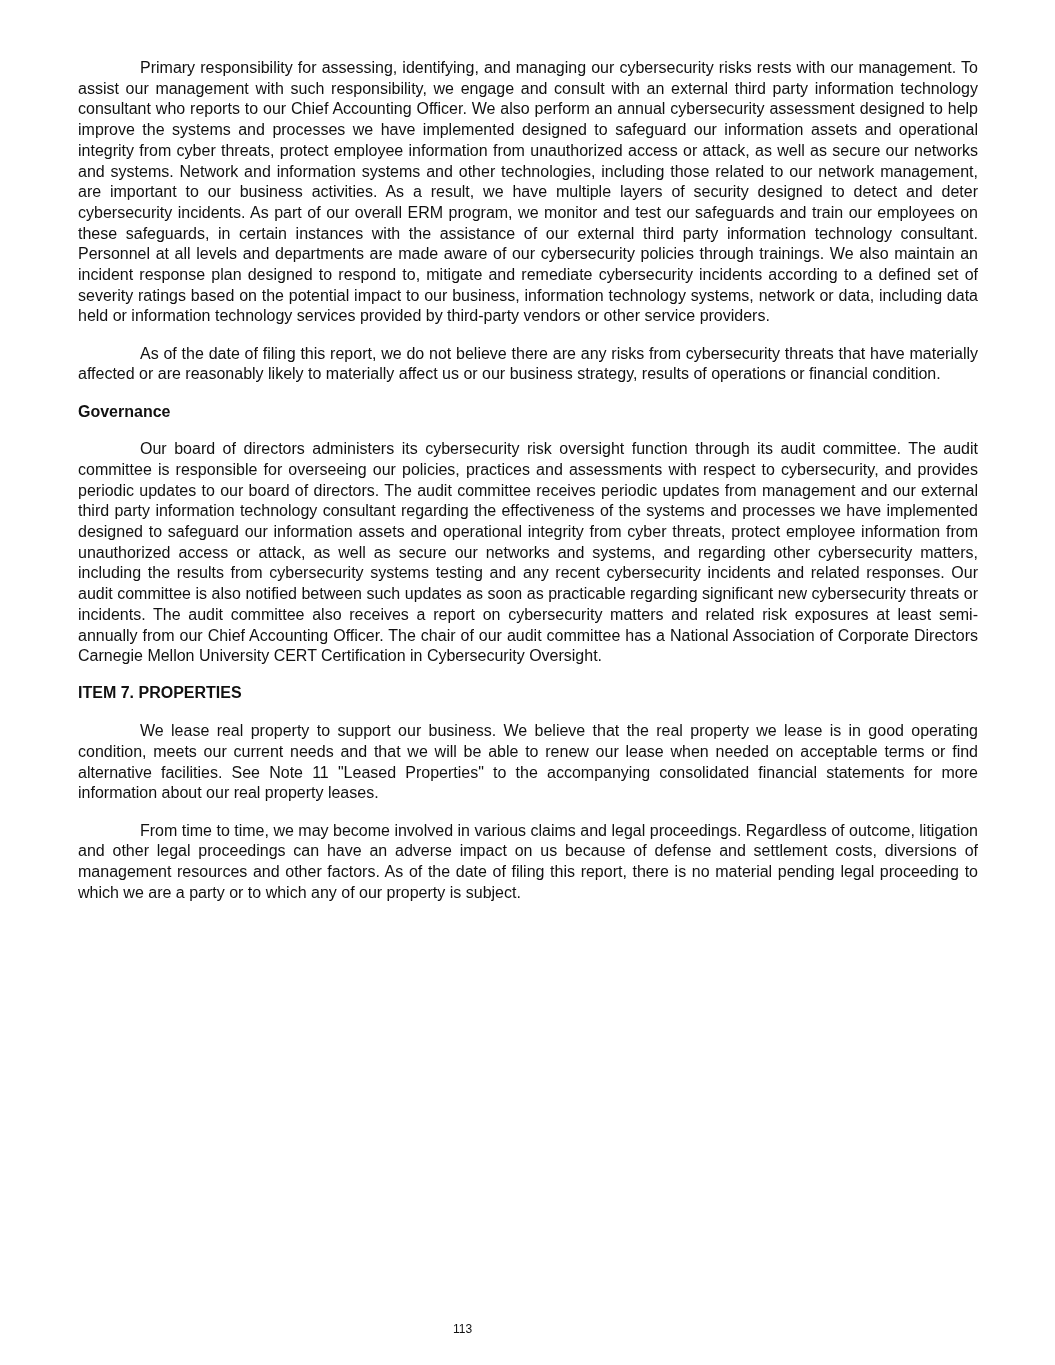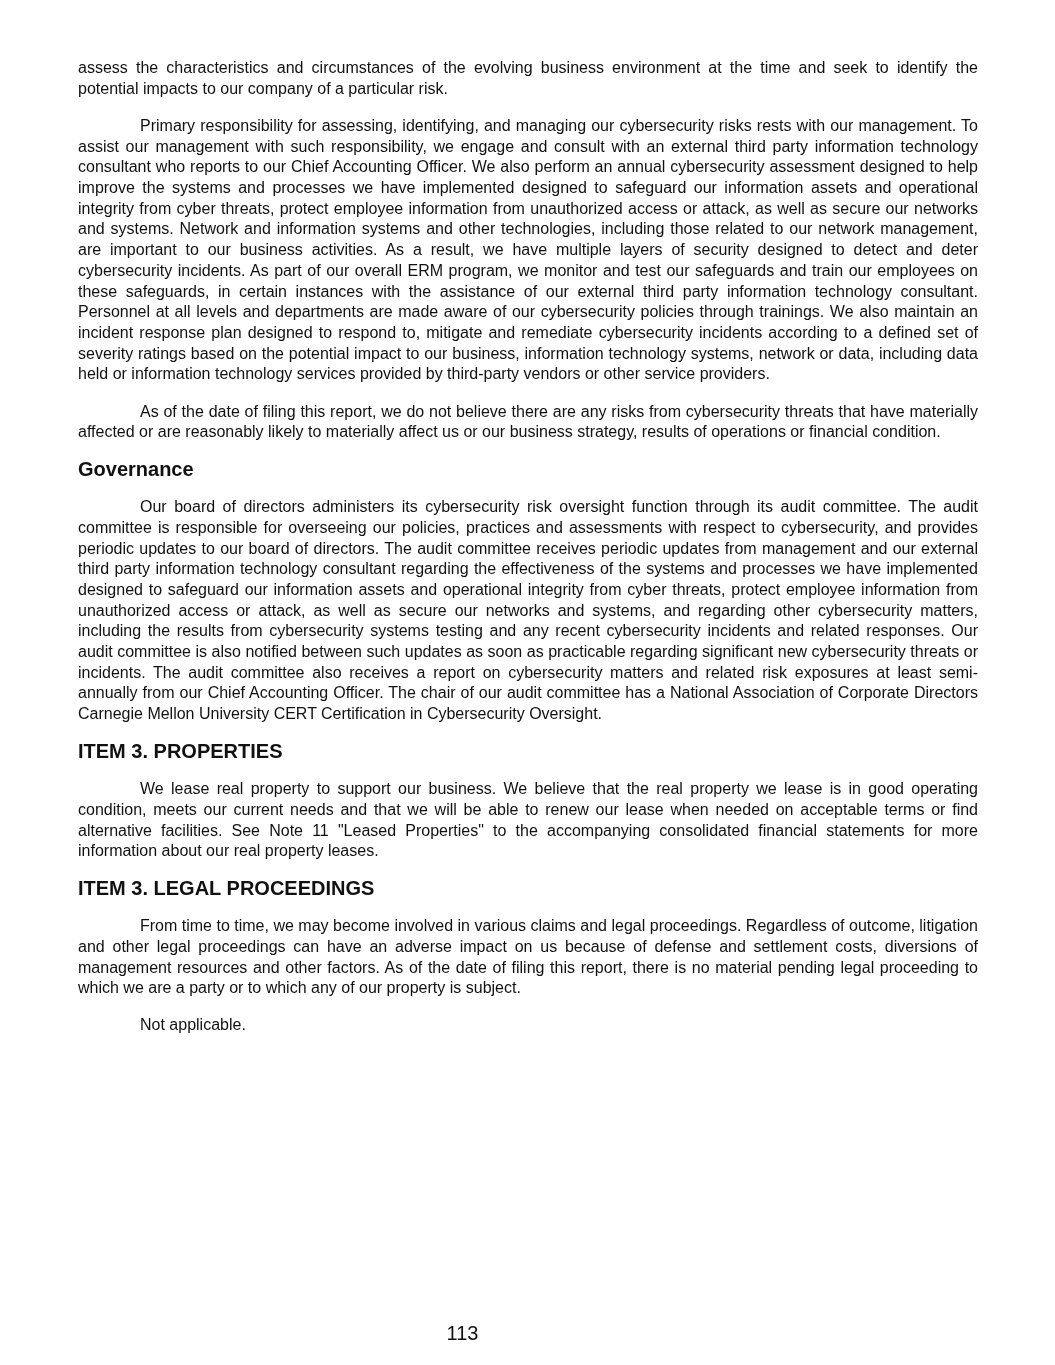--- a/index.html
+++ b/index.html
@@ -19,47 +19,44 @@
     font-size: 16px;
     line-height: 20.7px;
   }
   p {
     margin: 0 0 16.5px 0;
     text-align: justify;
     text-indent: 62px;
   }
   p.noindent { text-indent: 0; }
   h2 {
-    font-size: 20px;
+    font-size: 16px;
     font-weight: bold;
     margin: 0 0 17px 0;
     line-height: 20.7px;
   }
   .page-number {
     position: absolute;
     top: 1322px;
     left: 0;
     width: 925px;
     text-align: center;
-    font-size: 20px;
+    font-size: 12px;
   }
 </style>
 </head>
 <body>
 
 <div class="page">
-  <p class="noindent">assess the characteristics and circumstances of the evolving business environment at the time and seek to identify the potential impacts to our company of a particular risk.</p>
   <p>Primary responsibility for assessing, identifying, and managing our cybersecurity risks rests with our management. To assist our management with such responsibility, we engage and consult with an external third party information technology consultant who reports to our Chief Accounting Officer. We also perform an annual cybersecurity assessment designed to help improve the systems and processes we have implemented designed to safeguard our information assets and operational integrity from cyber threats, protect employee information from unauthorized access or attack, as well as secure our networks and systems. Network and information systems and other technologies, including those related to our network management, are important to our business activities. As a result, we have multiple layers of security designed to detect and deter cybersecurity incidents. As part of our overall ERM program, we monitor and test our safeguards and train our employees on these safeguards, in certain instances with the assistance of our external third party information technology consultant. Personnel at all levels and departments are made aware of our cybersecurity policies through trainings. We also maintain an incident response plan designed to respond to, mitigate and remediate cybersecurity incidents according to a defined set of severity ratings based on the potential impact to our business, information technology systems, network or data, including data held or information technology services provided by third-party vendors or other service providers.</p>
   <p>As of the date of filing this report, we do not believe there are any risks from cybersecurity threats that have materially affected or are reasonably likely to materially affect us or our business strategy, results of operations or financial condition.</p>
 
   <h2>Governance</h2>
   <p>Our board of directors administers its cybersecurity risk oversight function through its audit committee. The audit committee is responsible for overseeing our policies, practices and assessments with respect to cybersecurity, and provides periodic updates to our board of directors. The audit committee receives periodic updates from management and our external third party information technology consultant regarding the effectiveness of the systems and processes we have implemented designed to safeguard our information assets and operational integrity from cyber threats, protect employee information from unauthorized access or attack, as well as secure our networks and systems, and regarding other cybersecurity matters, including the results from cybersecurity systems testing and any recent cybersecurity incidents and related responses. Our audit committee is also notified between such updates as soon as practicable regarding significant new cybersecurity threats or incidents. The audit committee also receives a report on cybersecurity matters and related risk exposures at least semi-annually from our Chief Accounting Officer. The chair of our audit committee has a National Association of Corporate Directors Carnegie Mellon University CERT Certification in Cybersecurity Oversight.</p>
 
-  <h2>ITEM 3. PROPERTIES</h2>
+  <h2>ITEM 7. PROPERTIES</h2>
   <p>We lease real property to support our business. We believe that the real property we lease is in good operating condition, meets our current needs and that we will be able to renew our lease when needed on acceptable terms or find alternative facilities. See Note 11 "Leased Properties" to the accompanying consolidated financial statements for more information about our real property leases.</p>
 
-  <h2>ITEM 3. LEGAL PROCEEDINGS</h2>
   <p>From time to time, we may become involved in various claims and legal proceedings. Regardless of outcome, litigation and other legal proceedings can have an adverse impact on us because of defense and settlement costs, diversions of management resources and other factors. As of the date of filing this report, there is no material pending legal proceeding to which we are a party or to which any of our property is subject.</p>
 
-  <p>Not applicable.</p>
 </div>
 
 <div class="page-number">113</div>
 
 </body></html>

